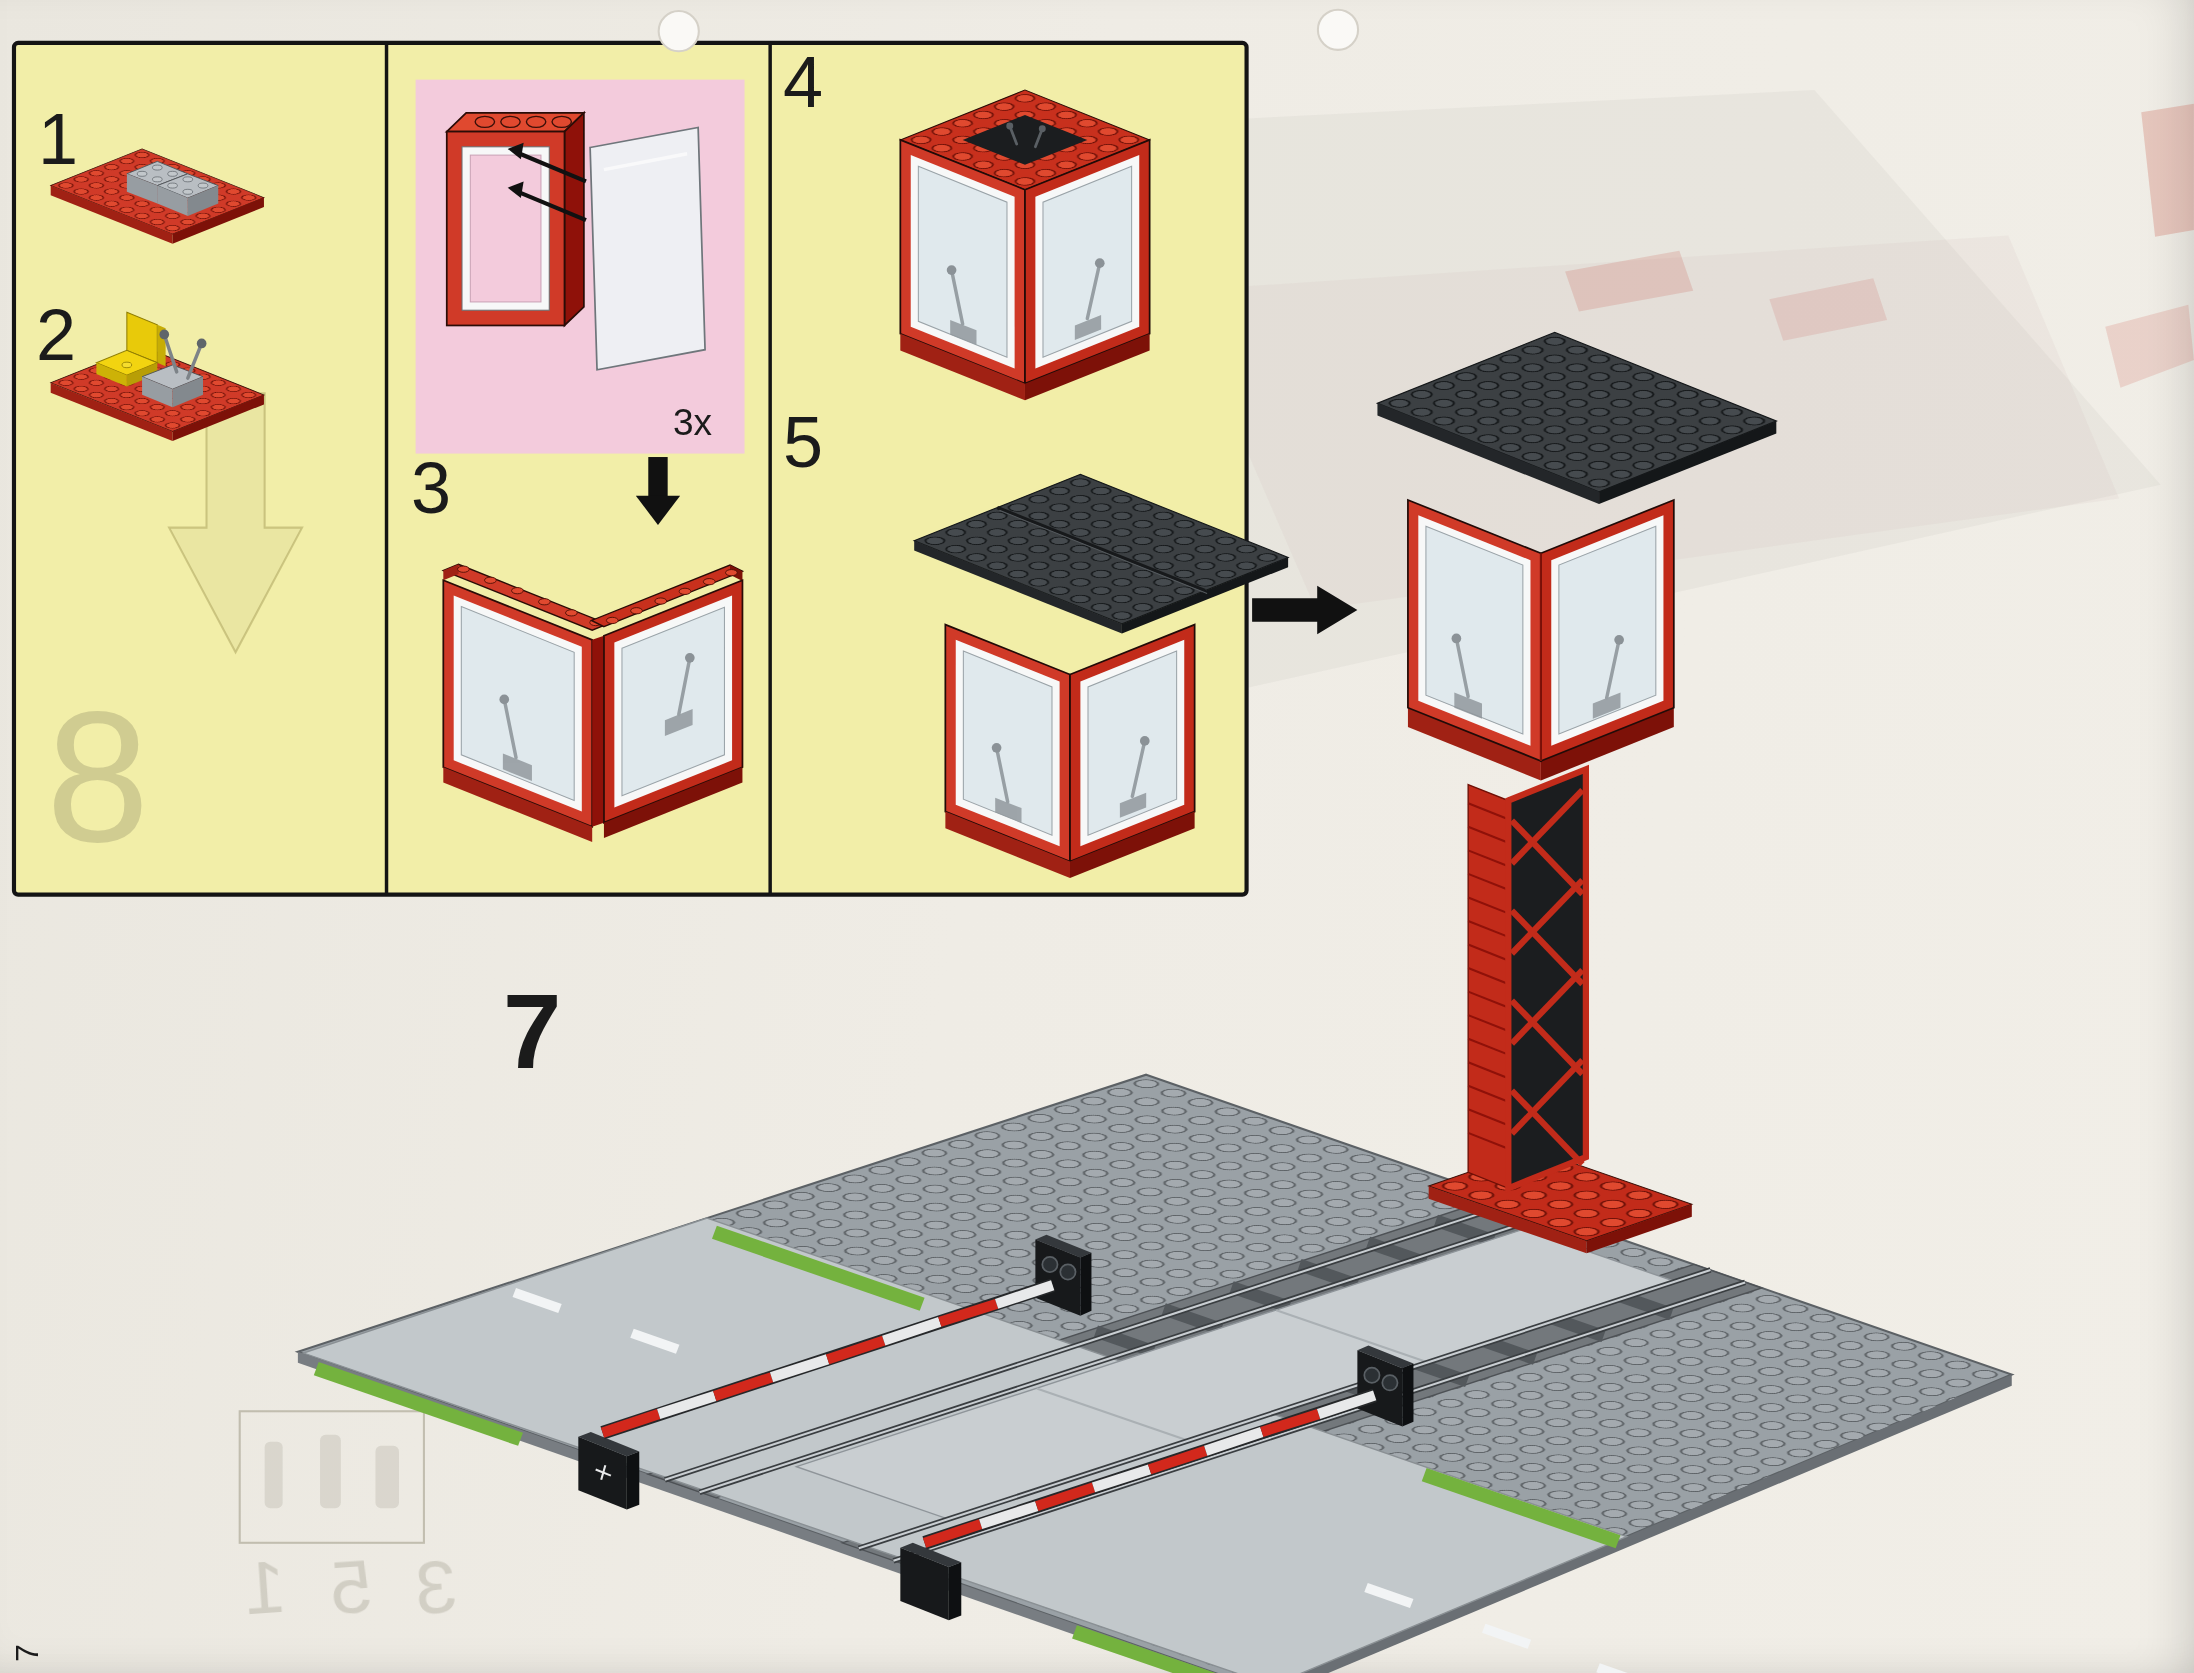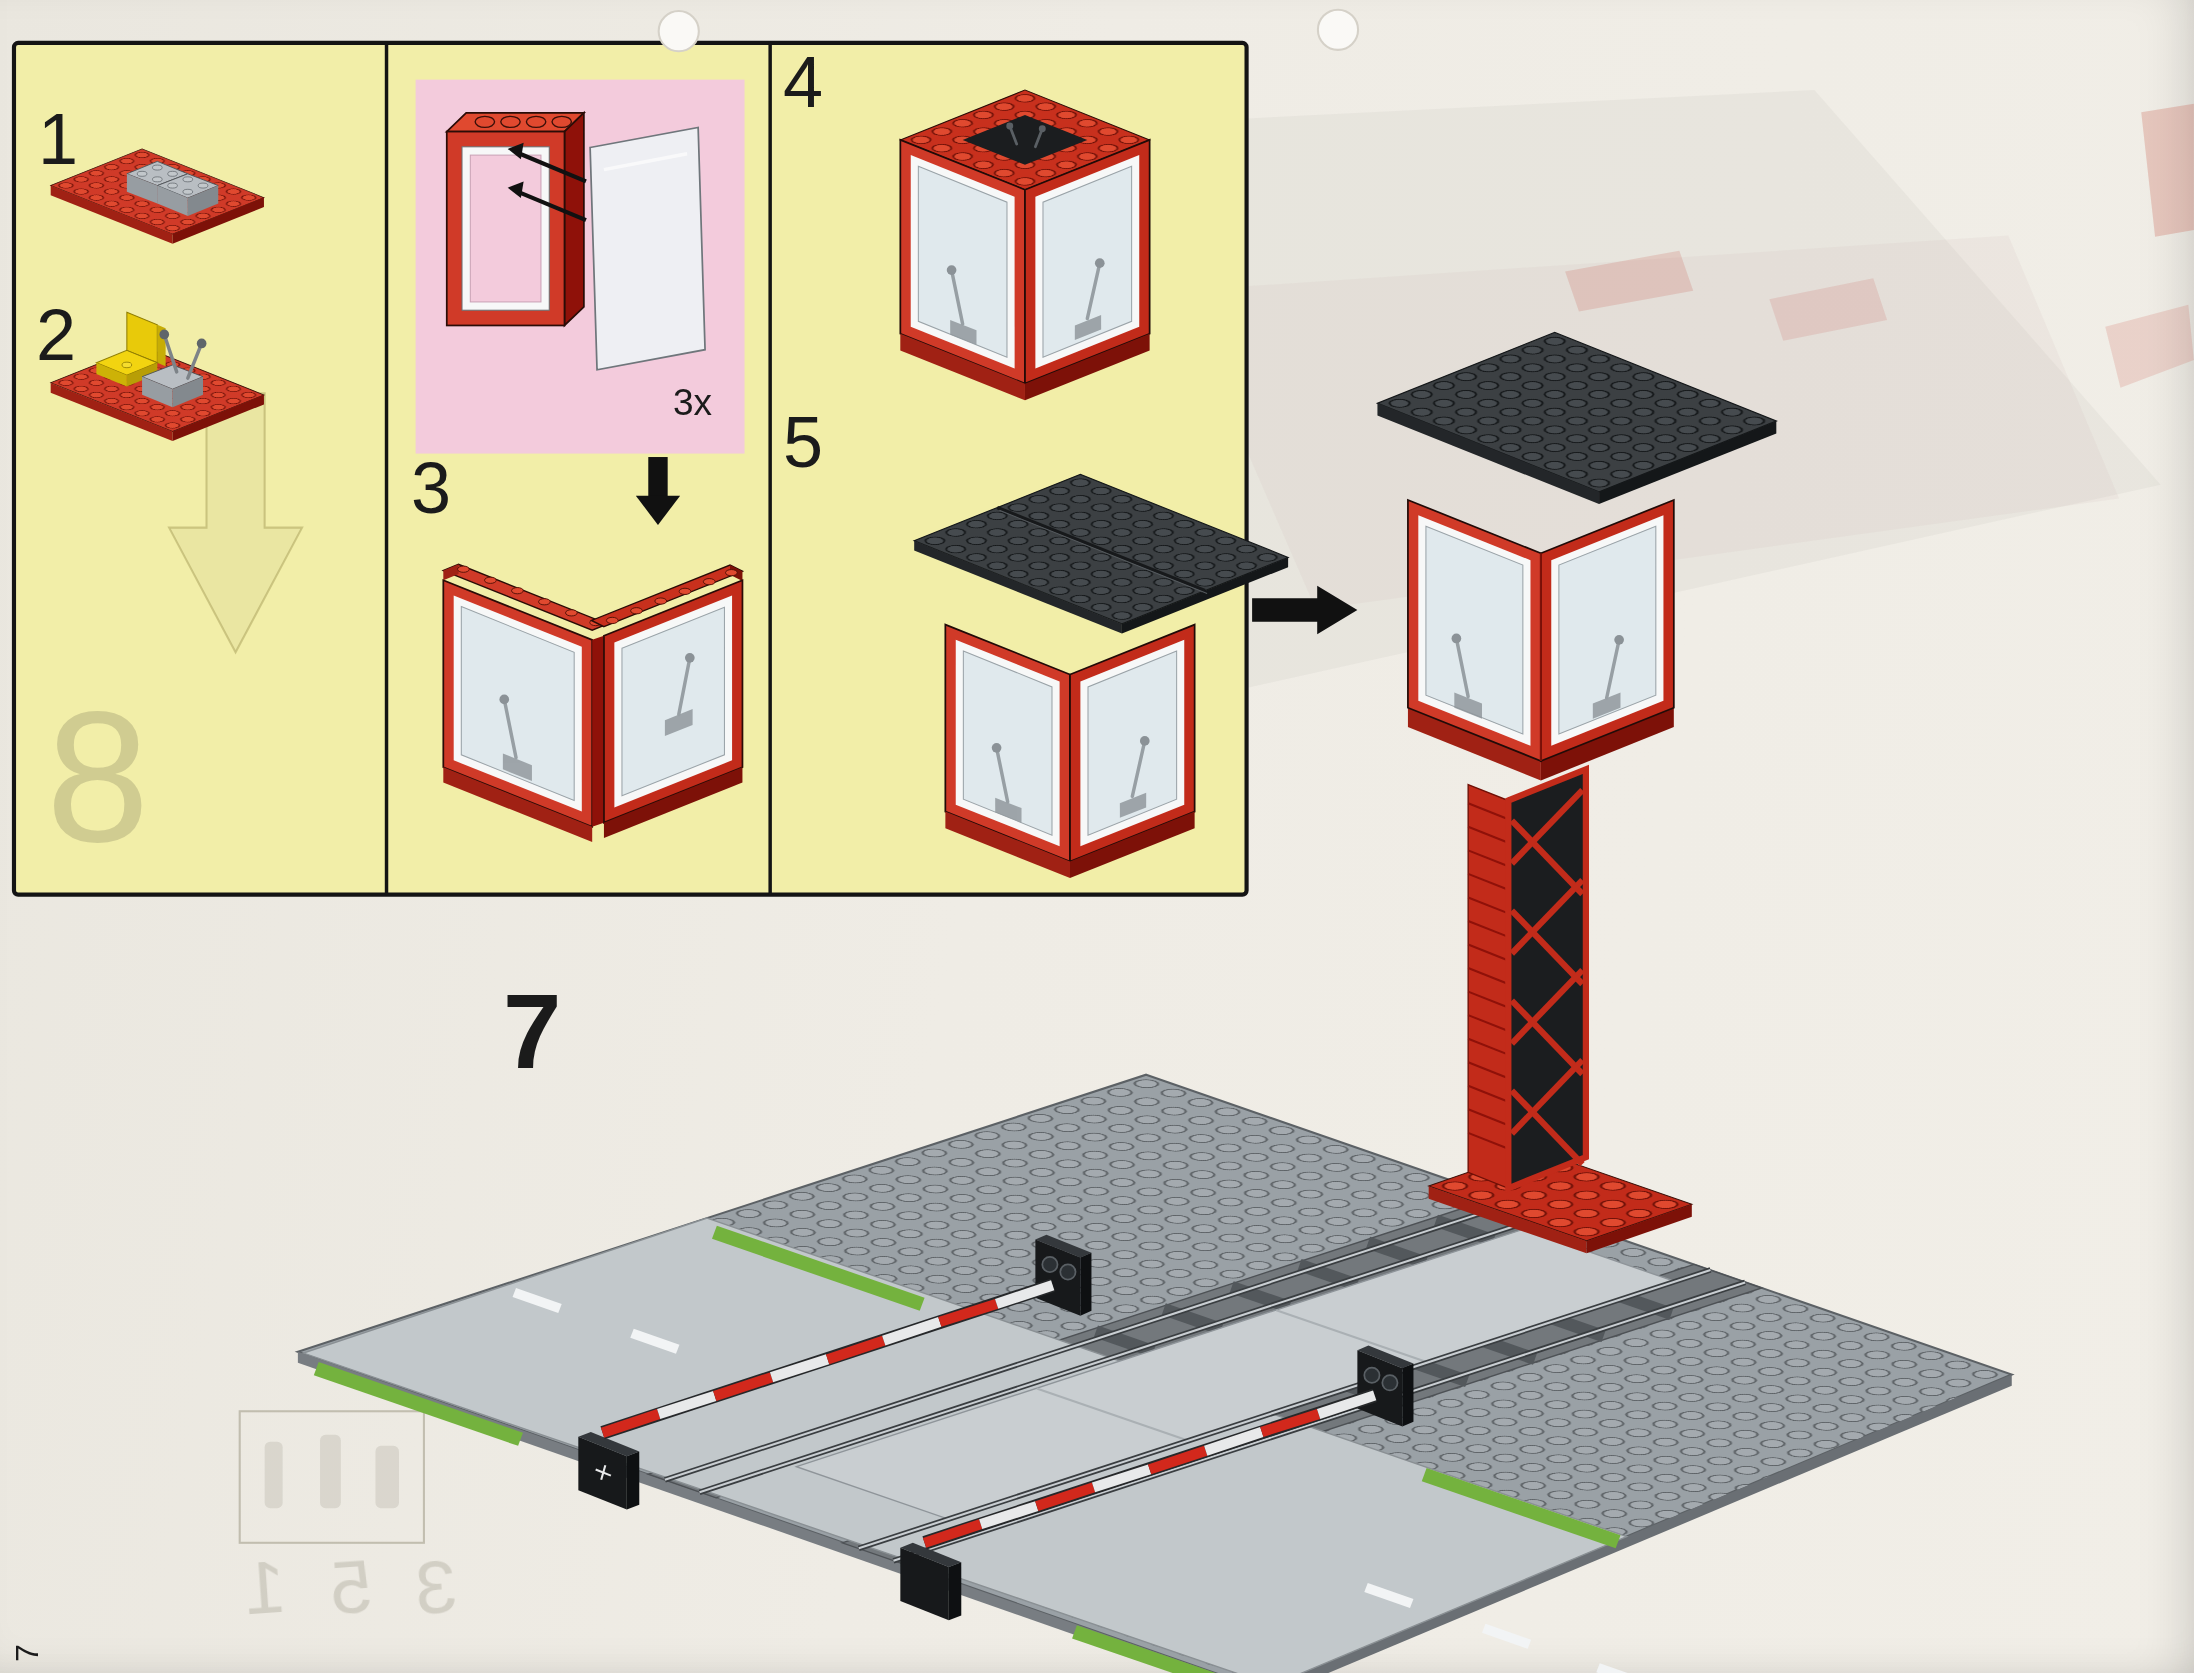--- a/index.html
+++ b/index.html
@@ -491,21 +491,21 @@
     <circle cx="980" cy="45" r="29" fill="#faf9f6" stroke="#d5d1c8" stroke-width="3"></circle>
     <circle cx="1932" cy="43" r="29" fill="#faf9f6" stroke="#d5d1c8" stroke-width="3"></circle>
   </g>
 </svg>
 
 <div class="lbl stepnum" style="left:38px;top:103px;">1</div>
 <div class="lbl stepnum" style="left:36px;top:299px;">2</div>
 <div class="lbl stepnum" style="left:411px;top:452px;">3</div>
 <div class="lbl stepnum" style="left:783px;top:46px;">4</div>
 <div class="lbl stepnum" style="left:783px;top:406px;">5</div>
-<div class="lbl qty" style="left:673px;top:384px;">3x</div>
+<div class="lbl qty" style="left:673px;top:404px;">3x</div>
 <div class="lbl big7" style="left:503px;top:979px;">7</div>
 <div class="lbl pagenum" style="left:11px;top:1662px;">7</div>
 <div class="lbl ghost8" style="left:46px;top:684px;">8</div>
 <div class="lbl ghostcounts" style="left:244px;top:1550px;">
   <span>1</span>
   <span>5</span>
   <span>3</span>
 </div>
 
 </div>

